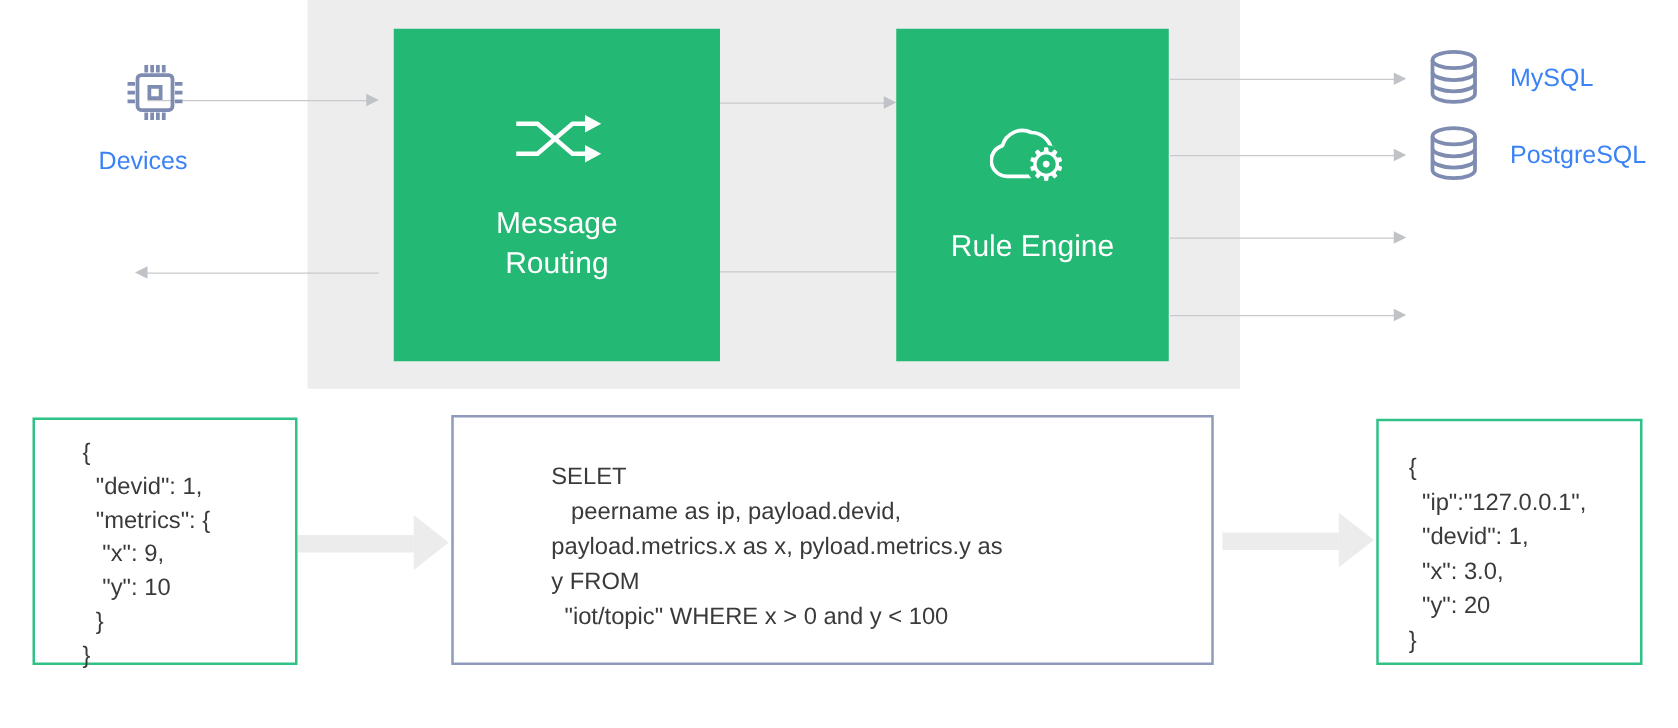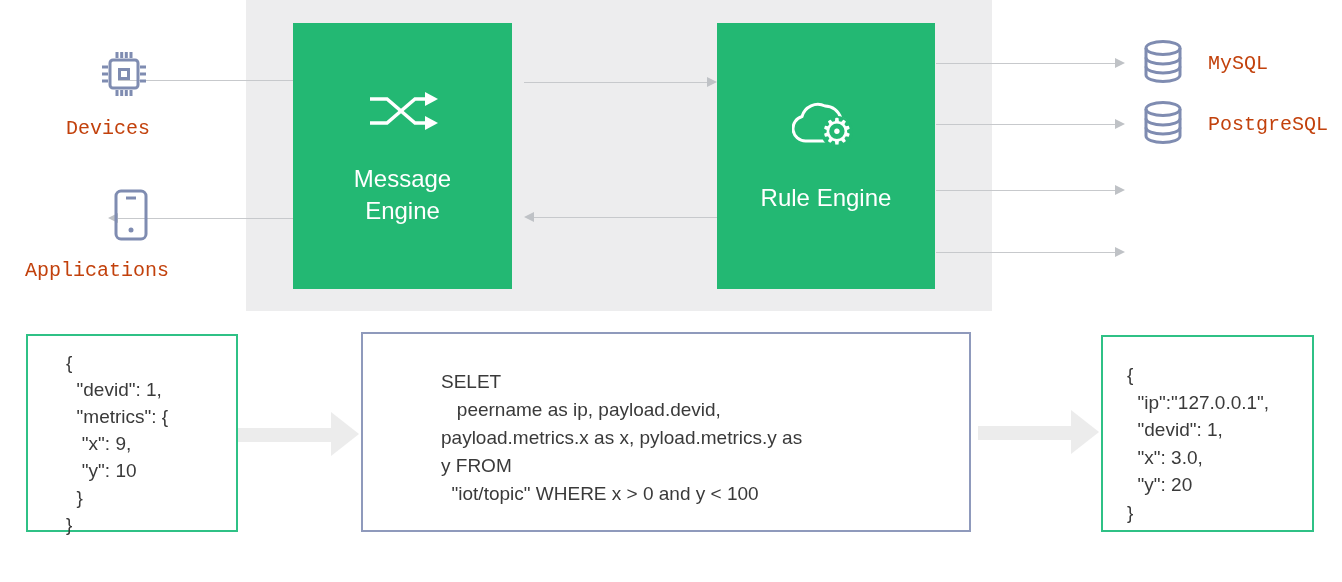--- a/index.html
+++ b/index.html
@@ -9,27 +9,27 @@
     font-family:"Liberation Sans", sans-serif;
     -webkit-font-smoothing:antialiased;
   }
   .gray-panel { position:absolute; left:246px; top:0; width:746px; height:311px; background:#ededee; }
 
   
   .green-box { position:absolute; top:23px; height:266px; background:#23b873;
     display:flex; flex-direction:column; align-items:center; justify-content:center; }
   .green-box .box-icon { margin-bottom:26px; }
   .green-box .box-label { color:#fff; font-size:24px; line-height:32px; text-align:center; }
-  #msg-routing { left:293px; width:219px; }
+  #msg-routing { left:315px; width:261px; }
   #rule-engine { left:717px; width:218px; }
 
   
   .source-node { position:absolute; left:25px; width:125px; text-align:right; }
   .source-node .node-icon { display:inline-block; }
-  .node-label { color:#c2410c; font-size:20px; margin-top:13px;font-family:Liberation Mono, monospace; }
+  .node-label { color:#3b82f6; font-size:20px; margin-top:13px; }
   .sink-node { position:absolute; left:1136px; display:flex; align-items:center; gap:18px; }
   .sink-node .node-label { margin-top:0; }
 
   
   .arrow { position:absolute; height:1px; background:#c7c9cc; }
   .arrow::after { content:''; position:absolute; top:-5px; width:0; height:0;
     border-top:5px solid transparent; border-bottom:5px solid transparent; }
   .arrow.dir-right::after { right:-9px; border-left:10px solid #bfc2c6; }
   .arrow.dir-left::after  { left:-9px;  border-right:10px solid #bfc2c6; }
 
@@ -74,43 +74,33 @@
         <rect x="21.5" y="21.5" width="9" height="9"></rect>
         <path d="M4 19h6 M4 26h6 M4 33h6"></path>
         <path d="M42 19h6 M42 26h6 M42 33h6"></path>
         <path d="M19 4v6 M23.7 4v6 M28.3 4v6 M33 4v6"></path>
         <path d="M19 42v6 M23.7 42v6 M28.3 42v6 M33 42v6"></path>
       </svg>
     </span>
     <div class="node-label">Devices</div>
   </div>
 
-  <div class="source-node" style="top:188px;">
-    <span class="node-icon">
-      <svg width="38" height="54" viewBox="0 0 38 54" fill="none" stroke="#7f8cb1" stroke-width="3">
-        <rect x="4" y="3" width="30" height="48" rx="5"></rect>
-        <path d="M14 10h10"></path>
-        <circle cx="19" cy="42" r="2.5" fill="#7f8cb1" stroke="none"></circle>
-      </svg>
-    </span>
-    <div class="node-label">Applications</div>
-  </div>
 
   <div class="green-box" id="msg-routing">
     <span class="box-icon">
       <svg width="78" height="52" viewBox="0 0 78 52" fill="none" stroke="#fff" stroke-width="3.5">
         <path d="M6 14h17l28 24h10"></path>
         <path d="M6 38h17l28-24h10"></path>
         <polygon points="61,7 74,14 61,21" fill="#fff" stroke="none"></polygon>
         <polygon points="61,31 74,38 61,45" fill="#fff" stroke="none"></polygon>
       </svg>
     </span>
     <div class="box-label">
       <div>Message</div>
-      <div>Engine</div>
+      <div>Routing</div>
     </div>
   </div>
 
   <div class="green-box" id="rule-engine">
     <span class="box-icon">
       <svg width="68" height="58" viewBox="0 0 68 58" fill="none">
         <path d="M33 8a16.5 16.5 0 0 1 15.8 12.1A11.8 11.8 0 0 1 46.5 43H13.5A12.5 12.5 0 0 1 10 18.5 16.5 16.5 0 0 1 33 8Z" stroke="#fff" stroke-width="3" stroke-linejoin="round"></path>
         <circle cx="45" cy="34" r="16" fill="#23b873"></circle>
         <text x="45" y="46" font-size="36" text-anchor="middle" fill="#fff" font-family="DejaVu Sans, sans-serif">⚙</text>
       </svg>

